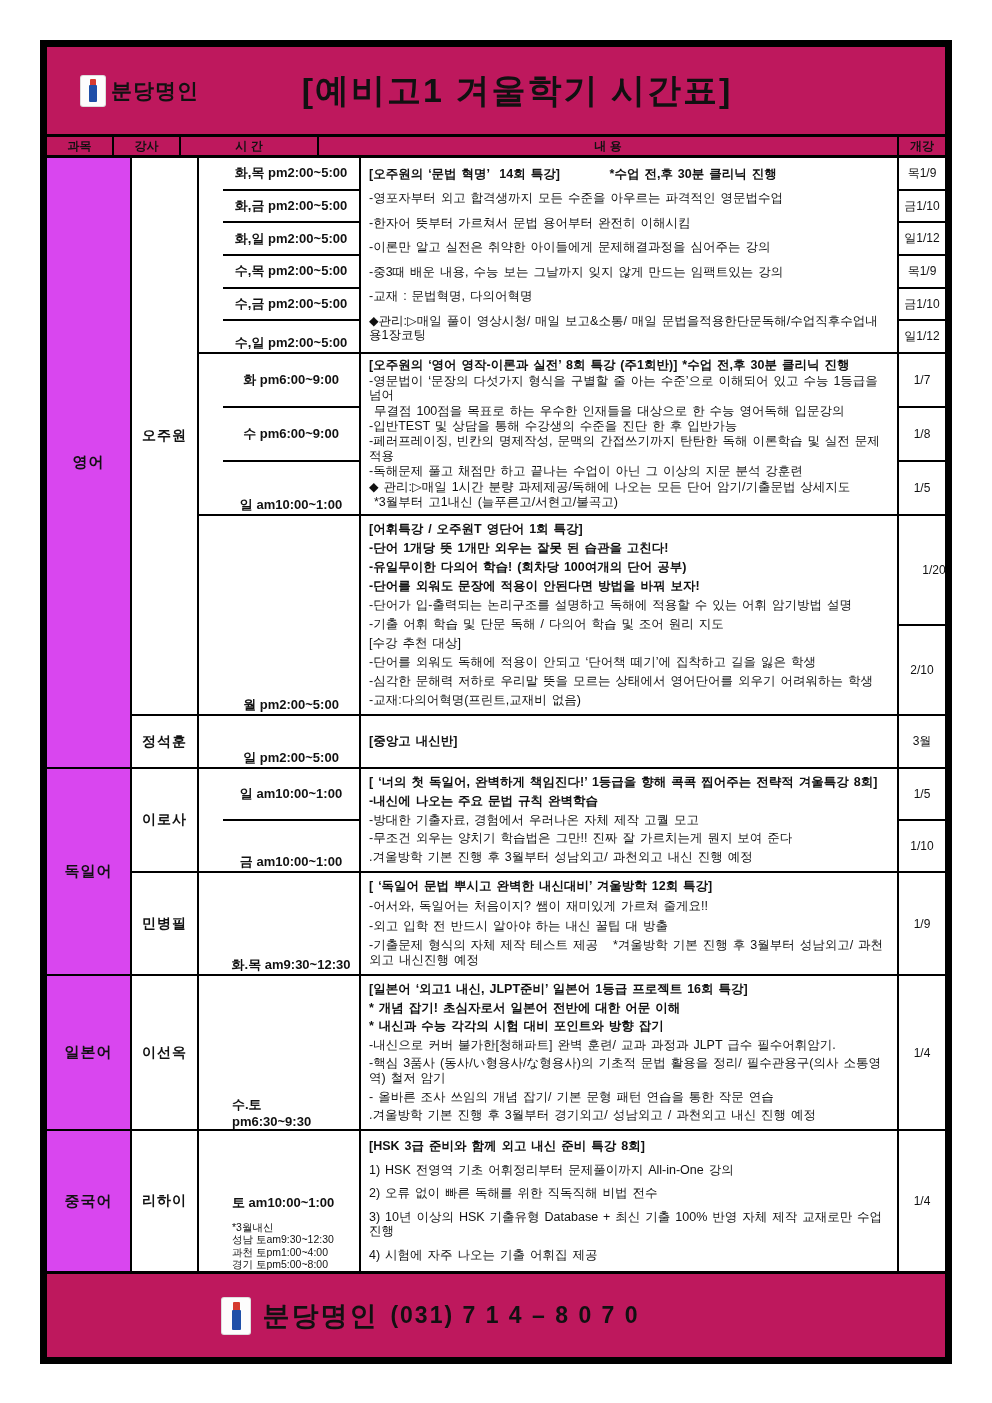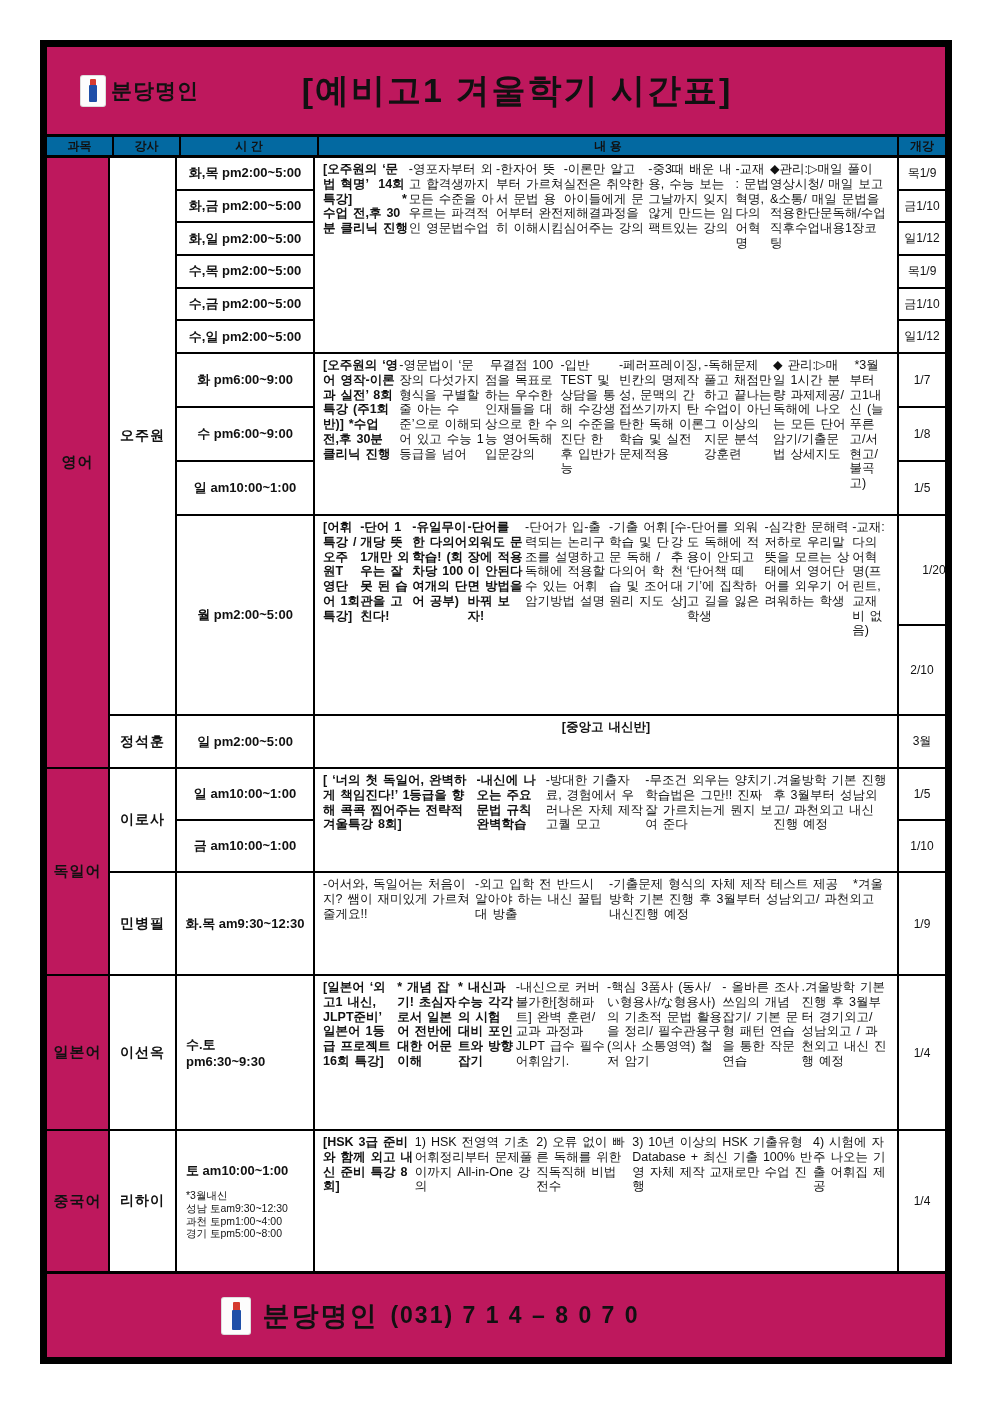--- a/index.html
+++ b/index.html
@@ -16,54 +16,54 @@
     border-radius: 2px; box-shadow: 0 0 0 1px #ddd; display: inline-block; flex: 0 0 auto; }
   .logo .bar-blue { position: absolute; left: 8px; top: 9px; width: 8px; height: 17px;
     background: #1f4fa8; border-radius: 1px; }
   .logo .bar-red { position: absolute; left: 9px; top: 3px; width: 6px; height: 9px;
     background: #d register:none; background: #d63b30; border-radius: 1px; }
   .brand-text { font-size: 21px; font-weight: bold; letter-spacing: 1px; }
   .title { flex: 1; text-align: center; padding-right: 110px;
     font-size: 34px; font-weight: bold; letter-spacing: 2px; }
 
   
-  .cols-header { display: flex; height: 21px; background: #0369a1;
+  .cols-header { display: flex; height: 21px; background: #be185d;
     border-bottom: 3px solid #000; font-size: 12px; font-weight: bold; }
   .cols-header > div { display: flex; align-items: center; justify-content: center; }
   .w-sub { width: 67px; border-right: 2px solid #000; }
   .w-inst { width: 67px; border-right: 2px solid #000; }
   .w-time { width: 138px; border-right: 2px solid #000; }
   .w-content { flex: 1; border-right: 2px solid #000; }
   .w-start { width: 46px; }
 
   
   .section { display: flex; border-bottom: 2px solid #000; }
   .section:last-child { border-bottom: none; }
-  .subject-cell { width: 63px; border-right: 2px solid #000; background: #be185d;
+  .subject-cell { width: 85px; border-right: 2px solid #000; background: #d946ef;
     display: flex; align-items: center; justify-content: center;
     font-size: 15px; font-weight: bold; letter-spacing: 1px; }
   .groups { flex: 1; display: flex; flex-direction: column; }
   .group { display: flex; border-bottom: 2px solid #000; }
   .group:last-child { border-bottom: none; }
   .instructor-cell { width: 67px; border-right: 2px solid #000; background: #fff;
     display: flex; align-items: center; justify-content: center;
     font-size: 14px; font-weight: bold; letter-spacing: 1px; }
   .blocks { flex: 1; display: flex; flex-direction: column; }
   .block { display: flex; border-bottom: 2px solid #000; }
   .block:last-child { border-bottom: none; }
 
-  .time-col { width: 138px; border-right: 2px solid #000; display: flex; flex-direction: column; }
+  .time-col { width: 138px; border-right: 2px solid #000; display: flex; flex-direction: column; margin-left: 24px; }
   .time-cell { flex: 1; border-bottom: 2px solid #000; display: flex; flex-direction: column;
     align-items: center; justify-content: center; font-size: 13px; font-weight: bold; }
-  .time-cell:last-child { border-bottom: none; }
+  .time-cell:last-child { border-bottom: none; justify-content: flex-end; }
   .time-cell.left { align-items: flex-start; padding-left: 9px; }
   .time-sub { font-size: 10.5px; font-weight: normal; line-height: 1.2; margin-top: 0; }
   .time-subs { margin-top: 9px; }
 
-  .content-cell { flex: 1; border-right: 2px solid #000; display: flex; flex-direction: row;
+  .content-cell { flex: 1; border-right: 2px solid #000; display: flex; flex-direction: column;
     justify-content: space-around; padding: 4px 8px; font-size: 12.5px;
     word-spacing: 1.5px; overflow: hidden; }
   .content-line { white-space: pre-wrap; line-height: 1.18; }
   .content-line.bold { font-weight: bold; }
 
   .start-col { width: 46px; display: flex; flex-direction: column; }
   .start-cell { flex: 1; border-bottom: 2px solid #000; display: flex;
     align-items: center; justify-content: center; font-size: 12px; }
   .start-cell:last-child { border-bottom: none; }
 
@@ -251,20 +251,21 @@
           <div class="group">
             <div class="instructor-cell">민병필</div>
             <div class="blocks">
               <div class="block" style="height: 101px;">
                 <div class="time-col">
                   <div class="time-cell">
                     <div>화.목  am9:30~12:30</div>
                   </div>
                 </div>
                 <div class="content-cell">
+                  <div class="content-line bold">[ ‘독일어 문법 뿌시고 완벽한 내신대비’ 겨울방학 12회 특강]</div>
                   <div class="content-line">-어서와, 독일어는 처음이지? 쌤이 재미있게 가르쳐 줄게요!!</div>
                   <div class="content-line">-외고 입학 전 반드시 알아야 하는 내신 꿀팁 대 방출</div>
                   <div class="content-line">-기출문제 형식의 자체 제작 테스트 제공   *겨울방학 기본 진행 후 3월부터 성남외고/ 과천외고 내신진행 예정</div>
                 </div>
                 <div class="start-col">
                   <div class="start-cell">1/9</div>
                 </div>
               </div>
             </div>
           </div>

